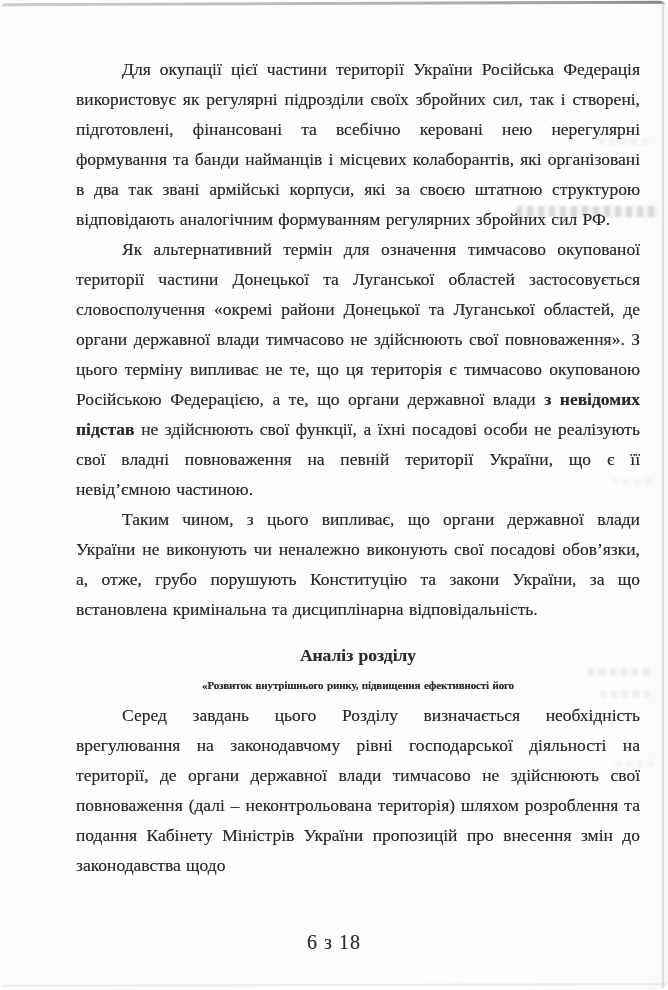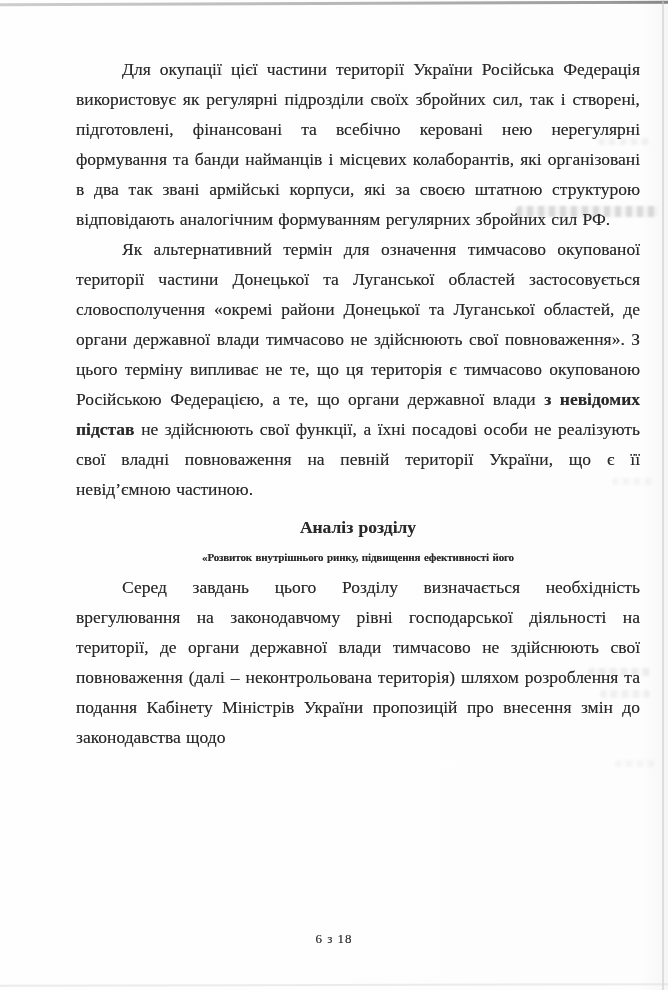--- a/index.html
+++ b/index.html
@@ -6,20 +6,21 @@
   body {
     width: 668px; height: 990px;
     background: #ffffff;
     font-family: "Liberation Serif", serif;
   }
   .page {
     position: relative;
     width: 668px; height: 990px;
     background: linear-gradient(90deg, #fefefe 0%, #fdfdfd 96%, #f6f6f6 100%);
     overflow: hidden;
+    border-radius: 11px;
   }
   
   .scan-top-edge {
     position: absolute; top: 2px; left: -4px; width: 676px; height: 3px;
     background: linear-gradient(90deg, #c6c6c6 0%, #a8a8a8 55%, #8a8a8a 90%, #6f6f6f 100%);
     transform: rotate(-0.22deg);
     opacity: 0.85;
   }
   .scan-right-edge {
     position: absolute; top: 0; left: 662px; width: 2px; height: 990px;
@@ -42,31 +43,31 @@
     top: 54px; left: 76px; width: 564px;
     font-size: 17.5px; line-height: 30px;
     color: #2a2a2a;
     text-align: justify;
     word-spacing: 1px;
     text-shadow: 0 0 0.5px rgba(42,42,42,0.55);
   }
   .content p { margin: 0; text-indent: 46px; }
   .bold-inline { font-weight: bold; }
   .heading {
-    margin-top: 8px;
+    margin-top: 16px;
     text-align: center;
     font-weight: bold;
     text-indent: 0;
   }
   .heading > div { white-space: nowrap; }
   .heading .h-line2, .heading .h-line3 { letter-spacing: -0.15px; font-size: 11px; }
   .footer {
     position: absolute; top: 931px; left: 0; width: 668px;
     text-align: center;
-    font-size: 13px; color: #2e2e2e;
+    font-size: 20px; color: #2e2e2e;
     letter-spacing: 1px;
     text-shadow: 0 0 0.5px rgba(46,46,46,0.5);
   }
 </style>
 </head>
 <body>
 
 <div class="page">
 
   <div class="scan-top-edge"></div>
@@ -77,20 +78,21 @@
   <div class="scan-smudge" style="left:588px; top:668px; width:62px; height:8px; opacity:.35;"></div>
   <div class="scan-smudge" style="left:600px; top:690px; width:50px; height:8px; opacity:.28;"></div>
   <div class="scan-smudge" style="left:612px; top:478px; width:42px; height:7px; opacity:.18;"></div>
   <div class="scan-smudge" style="left:615px; top:760px; width:40px; height:7px; opacity:.18;"></div>
 
   <div class="content">
     <p>Для окупації цієї частини території України Російська Федерація використовує як регулярні підрозділи своїх збройних сил, так і створені, підготовлені, фінансовані та всебічно керовані нею нерегулярні формування та банди найманців і місцевих колаборантів, які організовані в два так звані армійські корпуси, які за своєю штатною структурою відповідають аналогічним формуванням регулярних збройних сил РФ.</p>
 
     <p><span>Як альтернативний термін для означення тимчасово окупованої території частини Донецької та Луганської областей застосовується словосполучення «окремі райони Донецької та Луганської областей, де органи державної влади тимчасово не здійснюють свої повноваження». З цього терміну випливає не те, що ця територія є тимчасово окупованою Російською Федерацією, а те, що органи державної влади </span><span class="bold-inline">з невідомих підстав</span><span> не здійснюють свої функції, а їхні посадові особи не реалізують свої владні повноваження на певній території України, що є її невід’ємною частиною.</span></p>
 
+    <p>Таким чином, з цього випливає, що органи державної влади України не виконують чи неналежно виконують свої посадові обов’язки, а, отже, грубо порушують Конституцію та закони України, за що встановлена кримінальна та дисциплінарна відповідальність.</p>
 
 
     <div class="heading">
       <div class="h-line1">Аналіз розділу</div>
       <div class="h-line2">«Розвиток внутрішнього ринку, підвищення ефективності його</div>
     </div>
 
     <p>Серед завдань цього Розділу визначається необхідність врегулювання на законодавчому рівні господарської діяльності на території, де органи державної влади тимчасово не здійснюють свої повноваження (далі – неконтрольована територія) шляхом розроблення та подання Кабінету Міністрів України пропозицій про внесення змін до законодавства щодо</p>
   </div>
 

